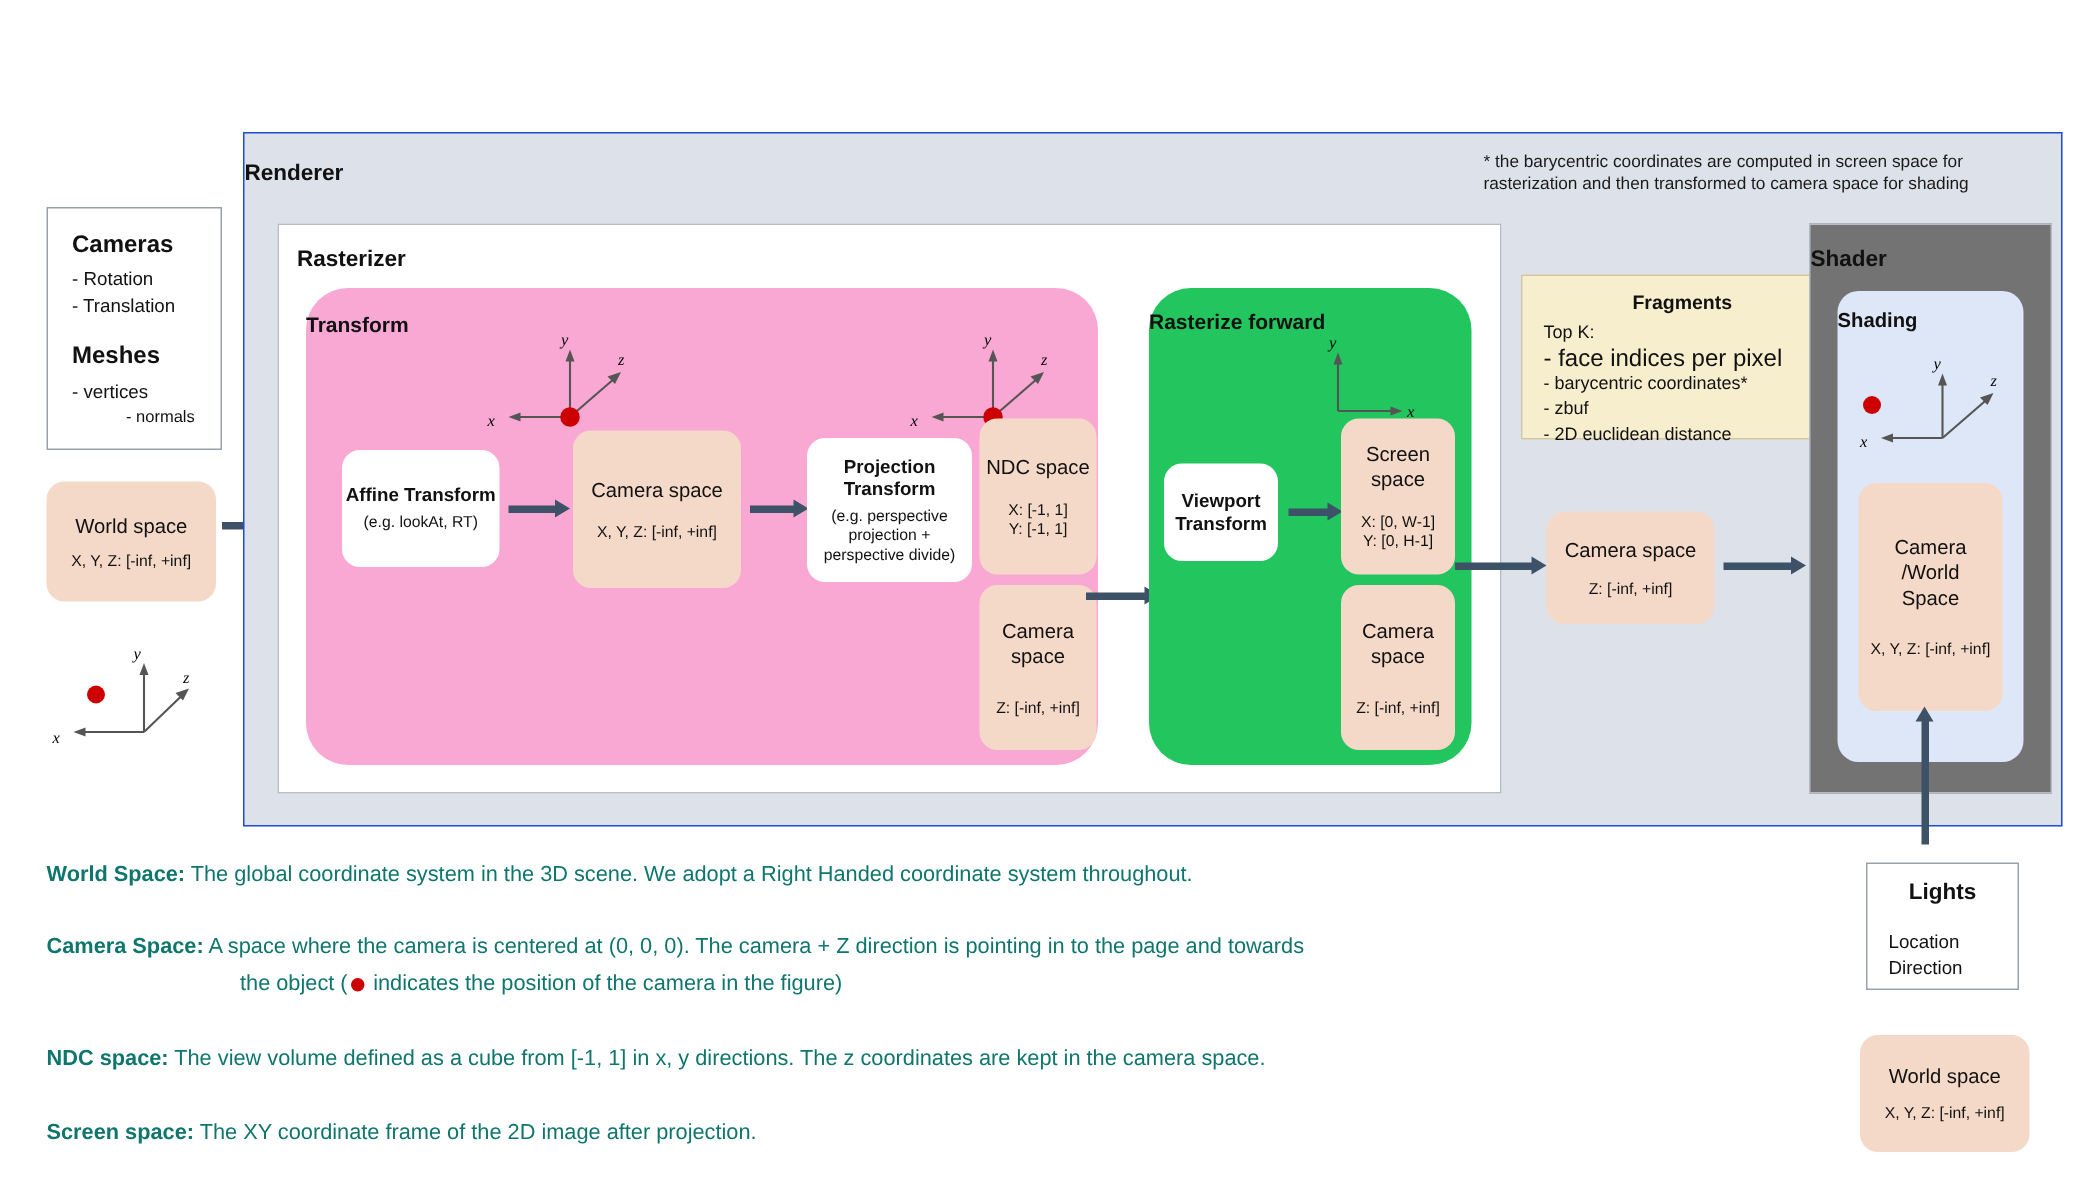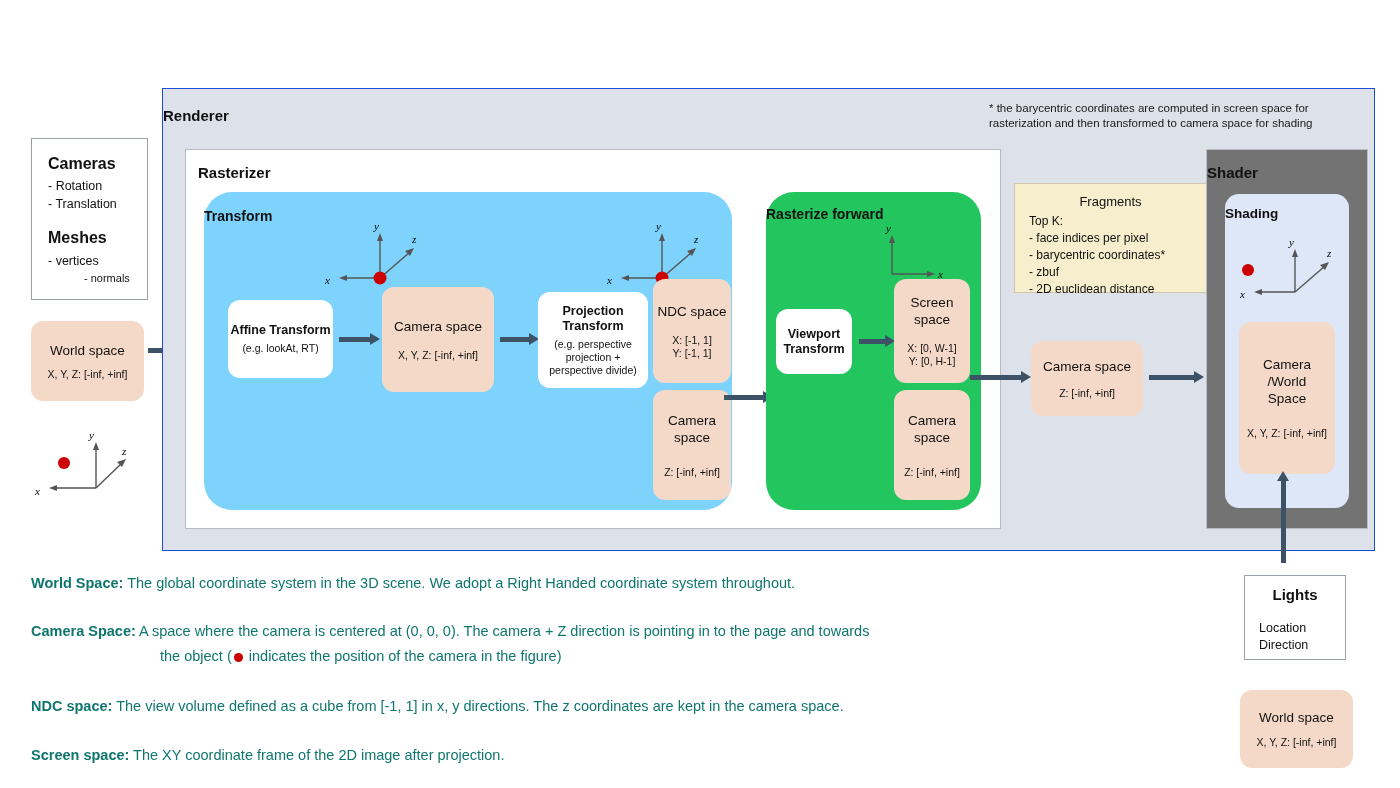--- a/index.html
+++ b/index.html
@@ -18,21 +18,21 @@
   }
   #renderer-title{left:0;top:18px;width:1211px;font-weight:bold;font-size:15px;}
   #footnote{left:826px;top:12px;width:375px;font-size:11.5px;line-height:15px;color:#1a1a1a;text-align:left;}
 
   #rasterizer-panel{
     left:22px;top:60px;width:814px;height:378px;
     background:#ffffff;border:1px solid #b7bbc4;
   }
   #rasterizer-title{left:0;top:14px;width:814px;font-weight:bold;font-size:15px;margin-left:12px;}
 
-  #transform-panel{left:18px;top:42px;width:528px;height:318px;background:#7dd3fc;border-radius:28px;}
+  #transform-panel{left:18px;top:42px;width:528px;height:318px;background:#f9a8d4;border-radius:28px;}
   #transform-title{left:0;top:16px;width:540px;font-weight:bold;font-size:14px;}
 
   #rastfwd-panel{left:580px;top:42px;width:215px;height:318px;background:#22c55e;border-radius:28px;}
   #rastfwd-title{left:0;top:14px;width:215px;font-weight:bold;font-size:14px;}
 
   #shader-panel{
     left:1043px;top:60px;width:160px;height:378px;
     background:#737373;border:1px solid #b7bbc4;
   }
   #shader-title{left:0;top:14px;width:160px;font-weight:bold;font-size:15px;}
@@ -196,23 +196,23 @@
       </div>
 
       <div class="abs peach col" style="left:128px;top:198px;width:76px;height:110px;">
         <div class="b-title">Camera space</div>
         <div class="b-small" style="margin-top:20px;">Z: [-inf, +inf]</div>
       </div>
     </div>
   </div>
 
   <div class="abs cream" style="left:851px;top:94px;width:191px;height:108px;">
-    <div class="abs" style="left:0;top:10px;width:191px;text-align:center;font-weight:normal;font-size:13px;">Fragments</div>
+    <div class="abs" style="left:0;top:10px;width:191px;text-align:center;font-weight:bold;font-size:13px;padding-left:11px;">Fragments</div>
     <div class="abs" style="left:14px;top:30px;font-size:12px;">Top K:</div>
-    <div class="abs" style="left:14px;top:47px;font-size:12px;">- face indices per pixel</div>
+    <div class="abs" style="left:14px;top:47px;font-size:16px;">- face indices per pixel</div>
     <div class="abs" style="left:14px;top:64px;font-size:12px;">- barycentric coordinates*</div>
     <div class="abs" style="left:14px;top:81px;font-size:12px;">- zbuf</div>
     <div class="abs" style="left:14px;top:98px;font-size:12px;">- 2D euclidean distance</div>
   </div>
 
   <div class="abs arrow-r" style="left:807px;top:286px;width:52px;"></div>
 
   <div class="abs peach col" style="left:868px;top:252px;width:112px;height:75px;">
     <div class="b-title">Camera space</div>
     <div class="b-small" style="margin-top:12px;">Z: [-inf, +inf]</div>

